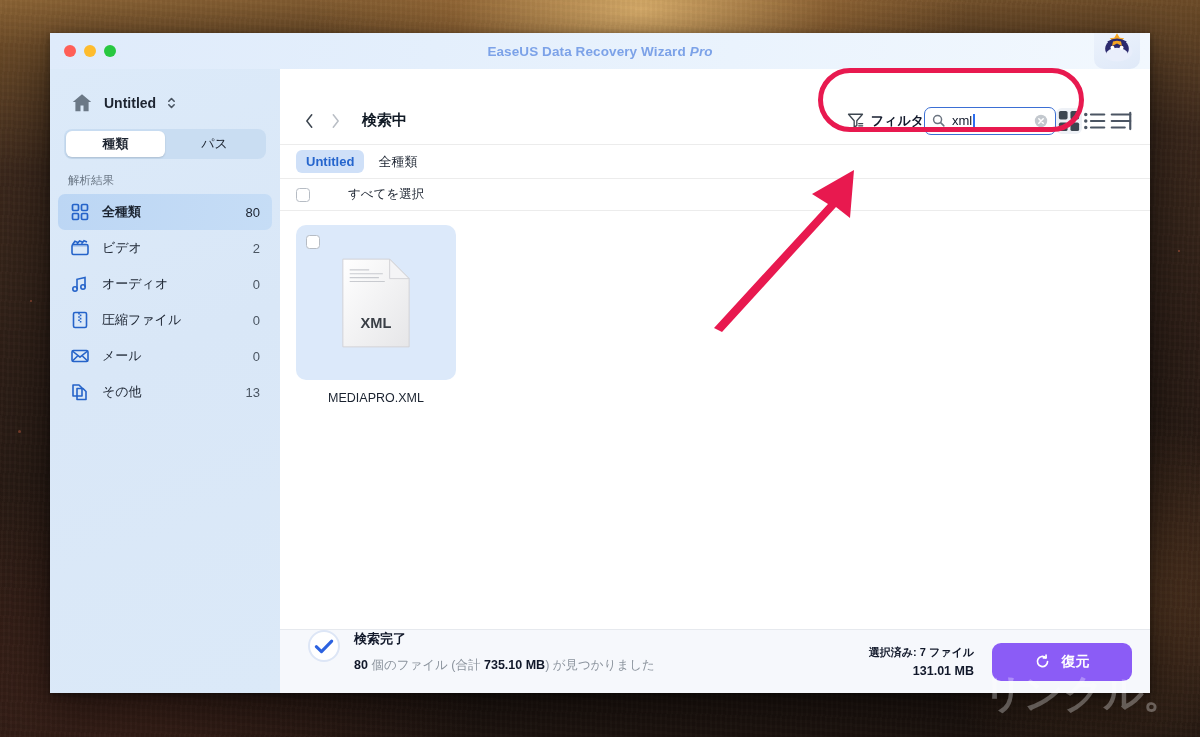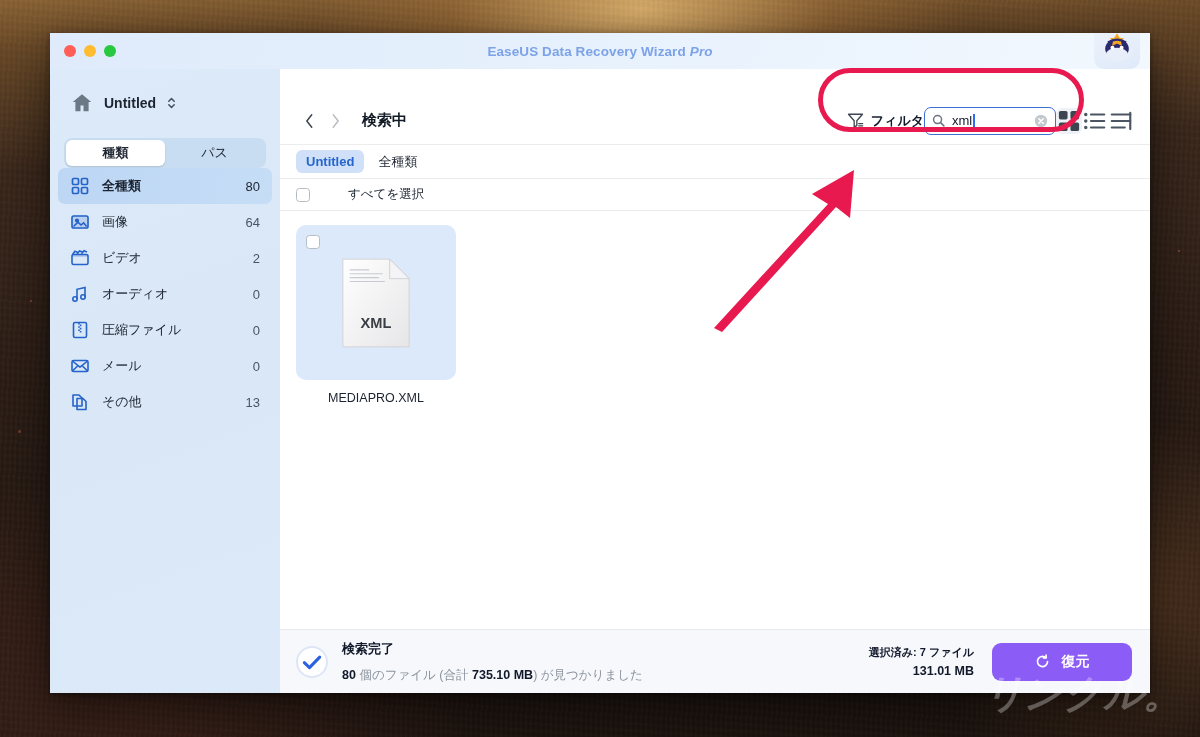--- a/index.html
+++ b/index.html
@@ -86,21 +86,21 @@
     background: linear-gradient(160deg, #dceaf9 0%, #d9e7f7 45%, #dbe9f8 100%);
     display:flex; flex-direction:column;
     padding-top: 14px;
   }
   #sb-top { display:flex; align-items:center; gap:10px; padding: 8px 16px 12px 20px; }
   #home-icon { width:24px; height:24px; color:#6b7886; }
   #project-name { font-size:14px; color:#1d2430; font-weight:bold; }
   #project-chevrons { width:11px; height:16px; color:#4a5562; }
 
   #seg {
-    margin: 11px 14px 0 14px;
+    margin: 2px 14px 0 14px;
     height: 30px;
     background: #c9ddf2;
     border-radius: 8px;
     display:flex; padding:2px;
   }
   .seg-btn {
     flex:1; display:flex; align-items:center; justify-content:center;
     font-size:13px; color:#1d2430; border-radius:6px; cursor:default;
   }
   .seg-btn.active { background:#fff; box-shadow:0 1px 2px rgba(0,0,0,.14); font-weight:bold; }
@@ -182,22 +182,22 @@
     position:relative; display:flex; align-items:center; justify-content:center;
   }
   .filethumb .cbx { position:absolute; left:10px; top:10px; }
   .filename { margin-top:11px; font-size:12.5px; color:#1b2330; text-align:center; }
 
   
   #statusbar {
     height: 64px; flex:0 0 64px;
     background:#f6f8fc;
     border-top:1px solid #e6e9ee;
-    display:flex; align-items:center;
-    padding: 0 18px 0 16px;
+    display:flex; 
+    padding: 0 18px 0 28px;
   }
   #status-check {
     width:32px; height:32px; border-radius:50%;
     border:2px solid #dde6f6; background:#fff;
     display:flex; align-items:center; justify-content:center;
     flex:0 0 32px; color:#2c62e0;
   }
   #status-text { margin-left:14px; }
   #status-title { font-size:13px; font-weight:bold; color:#11182a; }
   #status-detail { font-size:12.5px; color:#8b939d; margin-top:9px; }
@@ -227,21 +227,20 @@
   #annot-arrow { position:absolute; left:700px; top:160px; width:180px; height:180px; pointer-events:none; }
 
   
   #watermark {
     position:absolute; right:18px; bottom:16px;
     font-size:40px; font-weight:bold;
     color: rgba(255,255,255,.30);
     letter-spacing: -1px;
     pointer-events:none;
     font-family: "DejaVu Sans", sans-serif;
-    font-style: italic;
   }
 </style>
 </head>
 <body>
 
 <div id="wallpaper">
   <div class="speck" style="left:60px;  top:160px; width:3px; height:3px;"></div>
   <div class="speck" style="left:92px;  top:212px; width:2px; height:2px; opacity:.7;"></div>
   <div class="speck" style="left:30px;  top:300px; width:2px; height:2px; opacity:.6;"></div>
   <div class="speck" style="left:18px;  top:430px; width:3px; height:3px; opacity:.5;"></div>
@@ -289,46 +288,35 @@
 
       <div id="seg">
         <div class="seg-btn active">
             <span>種類</span>
           </div>
         <div class="seg-btn">
             <span>パス</span>
           </div>
       </div>
 
+      <div id="sb-section-label">解析結果</div>
 
       <div class="sb-item active">
         <span class="sb-ico">
           <svg viewBox="0 0 20 20" fill="none" stroke="currentColor" stroke-width="1.7">
               <rect x="2.5" y="2.5" width="6" height="6" rx="1.2"></rect>
               <rect x="11.5" y="2.5" width="6" height="6" rx="1.2"></rect>
               <rect x="2.5" y="11.5" width="6" height="6" rx="1.2"></rect>
               <rect x="11.5" y="11.5" width="6" height="6" rx="1.2"></rect>
             </svg>
         </span>
         <span class="sb-label">全種類</span>
         <span class="sb-count">80</span>
       </div>
 
-      <div class="sb-item">
-        <span class="sb-ico">
-          <svg viewBox="0 0 20 20" fill="none" stroke="currentColor" stroke-width="1.6">
-              <rect x="2" y="4" width="16" height="12" rx="1.8" fill="currentColor" opacity=".18"></rect>
-              <rect x="2" y="4" width="16" height="12" rx="1.8"></rect>
-              <circle cx="7" cy="8.5" r="1.3" fill="currentColor"></circle>
-              <path d="M3.5 14.5 8 10.2l3 2.8 2.6-2.2 3 3.7" fill="none"></path>
-            </svg>
-        </span>
-        <span class="sb-label">画像</span>
-        <span class="sb-count">64</span>
-      </div>
 
       <div class="sb-item">
         <span class="sb-ico">
           <svg viewBox="0 0 20 20" fill="none" stroke="currentColor" stroke-width="1.6">
               <rect x="2" y="6.5" width="16" height="10" rx="1.6"></rect>
               <path d="M2.6 6.5 4.9 3.2l3 1.2M7 6 9.5 2.9l3 1.2M11.5 5.7 14 2.8l3 1.2"></path>
               <rect x="2" y="6.5" width="16" height="2.3" fill="currentColor" opacity=".25" stroke="none"></rect>
             </svg>
         </span>
         <span class="sb-label">ビデオ</span>

